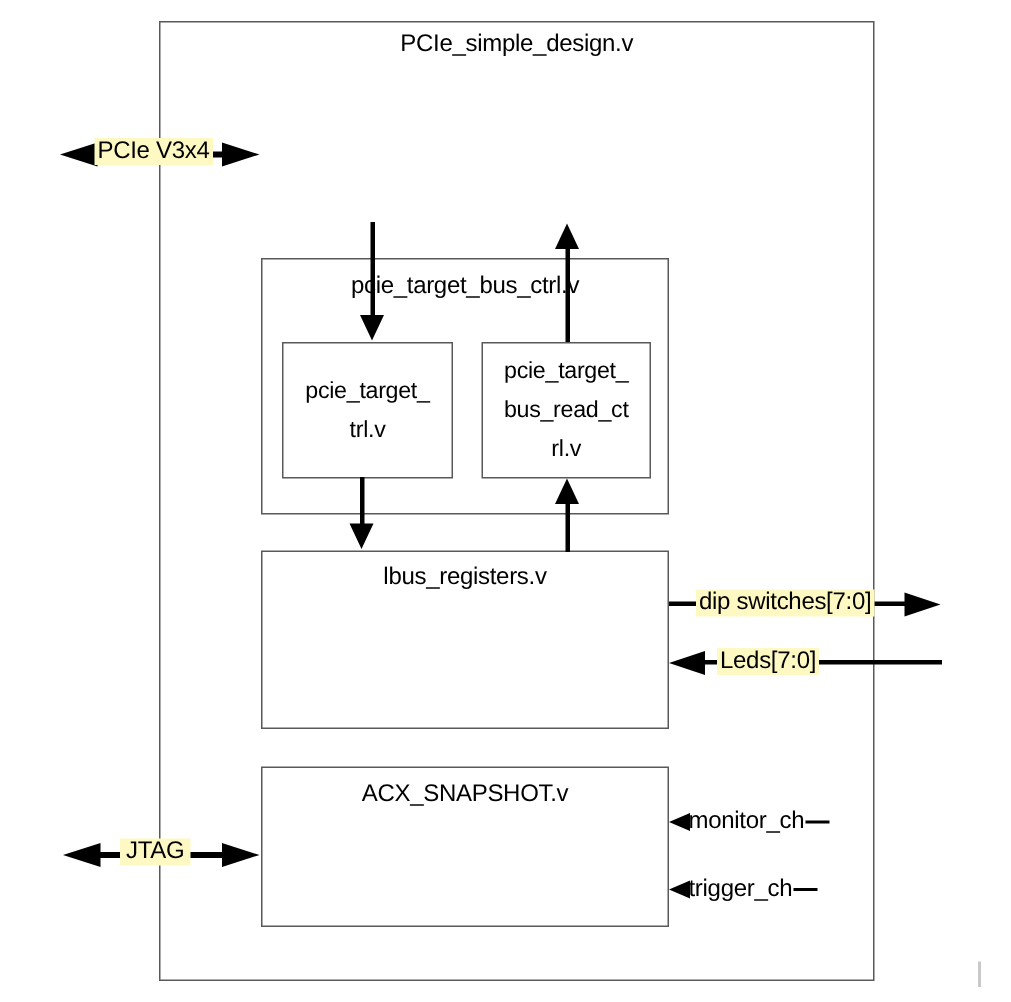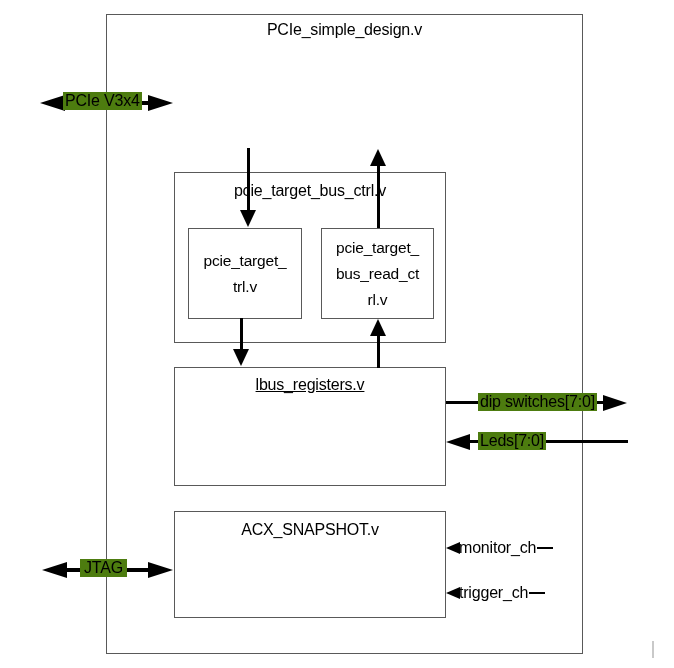--- a/index.html
+++ b/index.html
@@ -61,21 +61,21 @@
   .tri-down  { border-left: 8px solid transparent; border-right: 8px solid transparent; border-top: 17px solid #000000; }
   .tri-up    { border-left: 8px solid transparent; border-right: 8px solid transparent; border-bottom: 17px solid #000000; }
   .tri-left-lg  { border-top: 8px solid transparent; border-bottom: 8px solid transparent; border-right: 25px solid #000000; }
   .tri-right-lg { border-top: 8px solid transparent; border-bottom: 8px solid transparent; border-left: 25px solid #000000; }
   .tri-left-md  { border-top: 8px solid transparent; border-bottom: 8px solid transparent; border-right: 24px solid #000000; }
   .tri-left-sm  { border-top: 6px solid transparent; border-bottom: 6px solid transparent; border-right: 14px solid #000000; }
   .port-label {
     position: absolute;
     font-size: 16px;
     letter-spacing: -0.2px;
-    background: #4d7c0f;
+    background: #fef9c3;
     padding: 0 2px;
     z-index: 5;
     white-space: nowrap;
   }
   .port-flex {
     position: absolute;
     display: flex;
     align-items: center;
     z-index: 5;
     white-space: nowrap;
@@ -117,21 +117,21 @@
   </div>
 
   <div class="box" style="left:321px; top:228px; width:113px; height:91px; z-index:2;">
     <div class="center-text">
       <span>pcie_target_</span>
       <span>bus_read_ct</span>
       <span>rl.v</span>
     </div>
   </div>
 
-  <div class="box" style="left:174px; top:367px; width:272px; height:119px;text-decoration:underline;">
+  <div class="box" style="left:174px; top:367px; width:272px; height:119px;">
     <div class="box-label" style="padding-top:8px;">lbus_registers.v</div>
   </div>
 
   <div class="box" style="left:174px; top:511px; width:272px; height:107px;">
     <div class="box-label" style="padding-top:9px;">ACX_SNAPSHOT.v</div>
   </div>
 
   <div class="vline" style="left:247px; top:148px; width:3px; height:63px;"></div>
   <div class="tri tri-down" style="left:240px; top:210px;"></div>
 
@@ -148,21 +148,21 @@
   <div class="hline" style="left:60px; top:101px; width:90px; height:4px;"></div>
   <div class="tri tri-right-lg" style="left:148px; top:95px;"></div>
   <div class="port-label" style="left:63px; top:92px;">PCIe V3x4</div>
 
   <div class="tri tri-left-lg" style="left:42px; top:562px;"></div>
   <div class="hline" style="left:62px; top:568px; width:86px; height:4px;"></div>
   <div class="tri tri-right-lg" style="left:148px; top:562px;"></div>
   <div class="port-label" style="left:80px; top:559px; padding:0 4px;">JTAG</div>
 
   <div class="hline" style="left:446px; top:401px; width:160px; height:3px;"></div>
-  <div class="port-label" style="left:464px; top:393px;margin-left:14px;">dip switches[7:0]</div>
+  <div class="port-label" style="left:464px; top:393px;">dip switches[7:0]</div>
   <div class="tri tri-left-md" style="left:603px; top:395px; border-right:none; border-left:24px solid #000000;"></div>
 
   <div class="tri tri-left-md" style="left:446px; top:434px;"></div>
   <div class="hline" style="left:469px; top:440px; width:159px; height:3px;"></div>
   <div class="port-label" style="left:478px; top:432px;">Leds[7:0]</div>
 
   <div class="tri tri-left-sm" style="left:446px; top:542px;"></div>
   <div class="port-flex" style="left:459px; top:538px; height:20px;">
     <span class="txt">monitor_ch</span>
     <span class="dash"></span>

